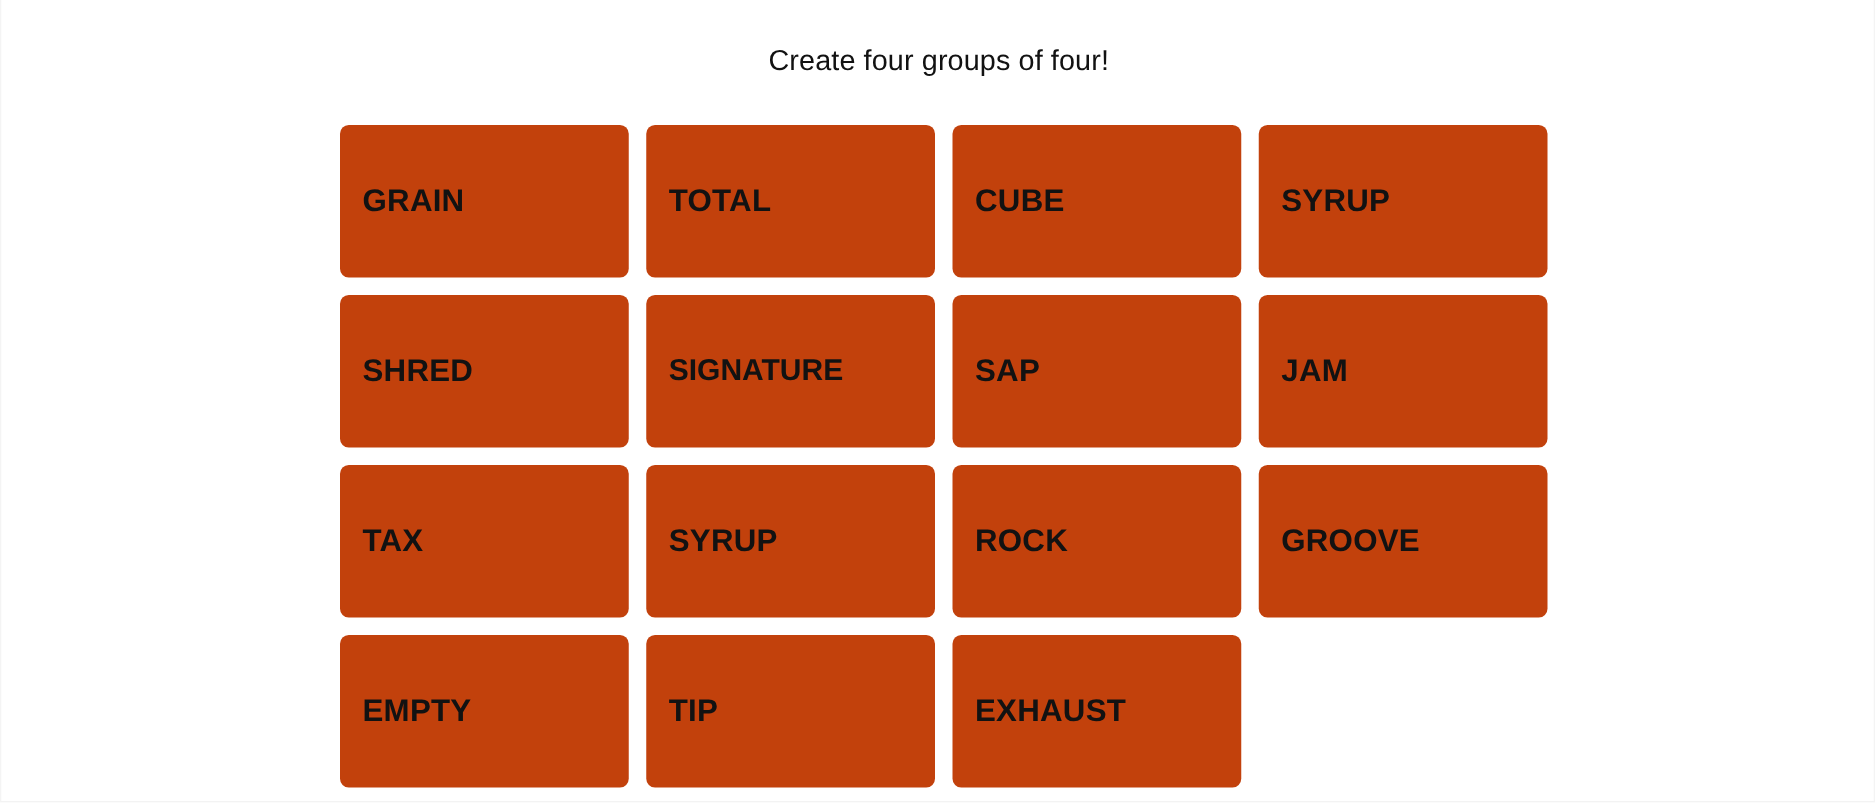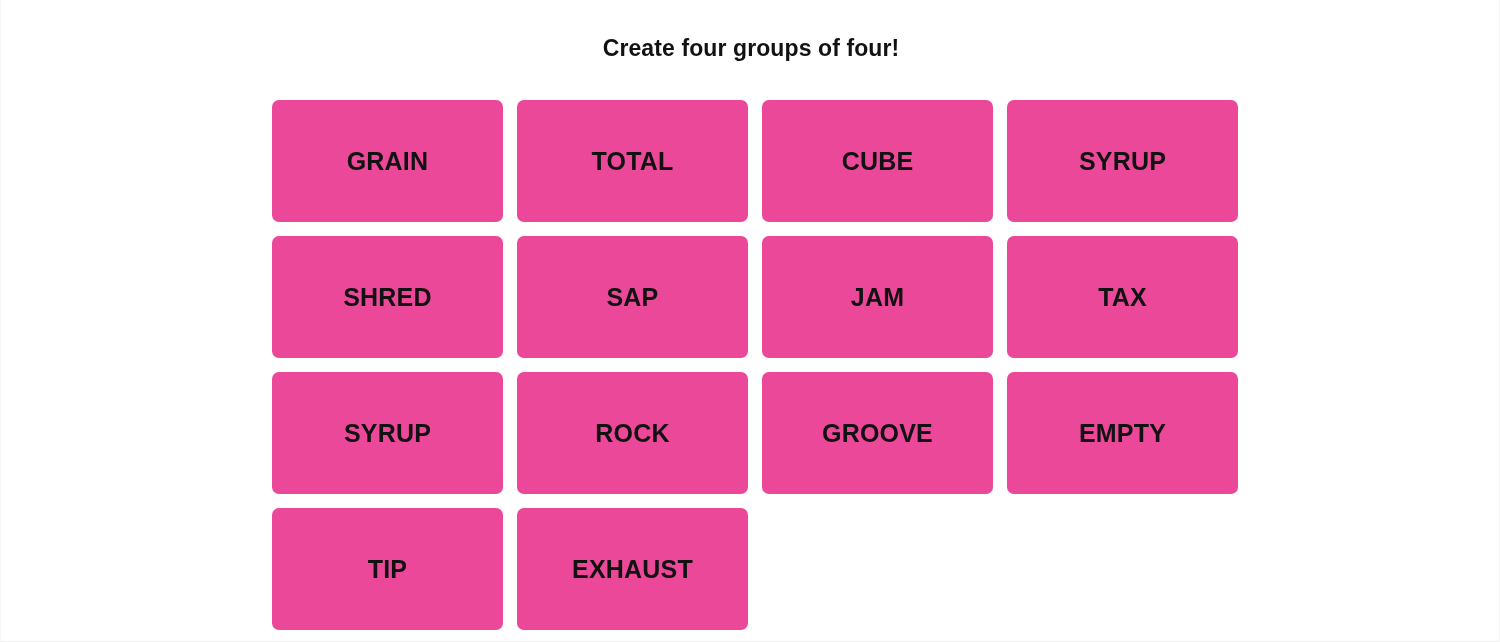--- a/index.html
+++ b/index.html
@@ -28,47 +28,47 @@
     overflow: hidden;
   }
 
   .instruction {
     position: absolute;
     top: 33px;
     left: 0;
     width: 1500px;
     text-align: center;
     font-size: 23px;
-    font-weight: 700;
+    font-weight: 400;
     line-height: 30px;
     color: #121212;
     letter-spacing: 0.1px;
   }
 
   .board {
     position: absolute;
     left: 271px;
     top: 100px;
     width: 966px;
     display: grid;
     grid-template-columns: repeat(4, 231px);
     grid-template-rows: repeat(4, 122px);
     column-gap: 14px;
     row-gap: 14px;
   }
 
   .tile {
-    background: #ec4899;
+    background: #c2410c;
     border: none;
     border-radius: 7px;
     display: flex;
     align-items: center;
-    justify-content: center;
+    justify-content: flex-start;
     cursor: pointer;
-    padding: 0 0;
+    padding: 0 18px;
     overflow: hidden;
   }
 
   .tile-label {
     font-family: "Liberation Sans", sans-serif;
     font-weight: 700;
     font-size: 25px;
     line-height: 1;
     letter-spacing: 0.2px;
     color: #121212;
@@ -105,20 +105,23 @@
     </div>
 
     <div class="tile">
       <span class="tile-label">SYRUP</span>
     </div>
 
     <div class="tile">
       <span class="tile-label">SHRED</span>
     </div>
 
+    <div class="tile">
+      <span class="tile-label long">SIGNATURE</span>
+    </div>
 
     <div class="tile">
       <span class="tile-label">SAP</span>
     </div>
 
     <div class="tile">
       <span class="tile-label">JAM</span>
     </div>
 
     <div class="tile">

